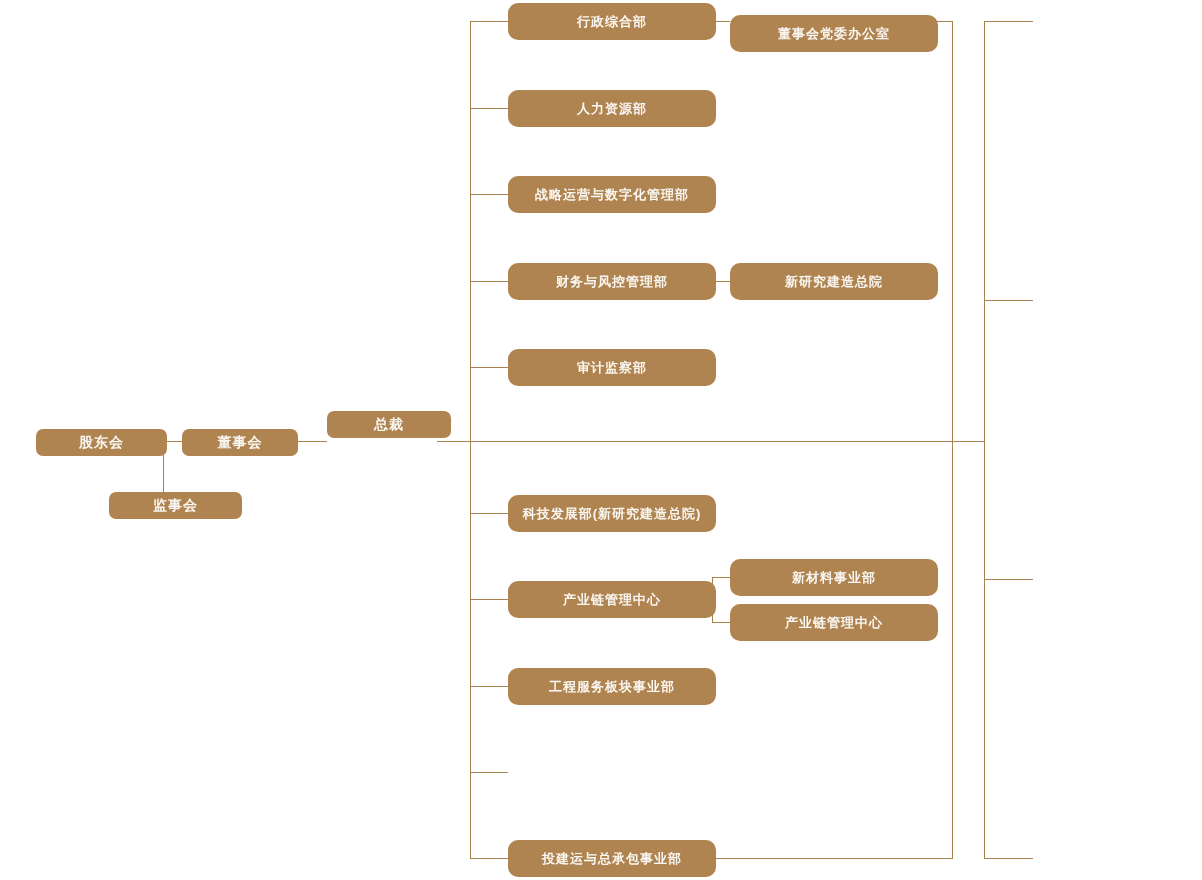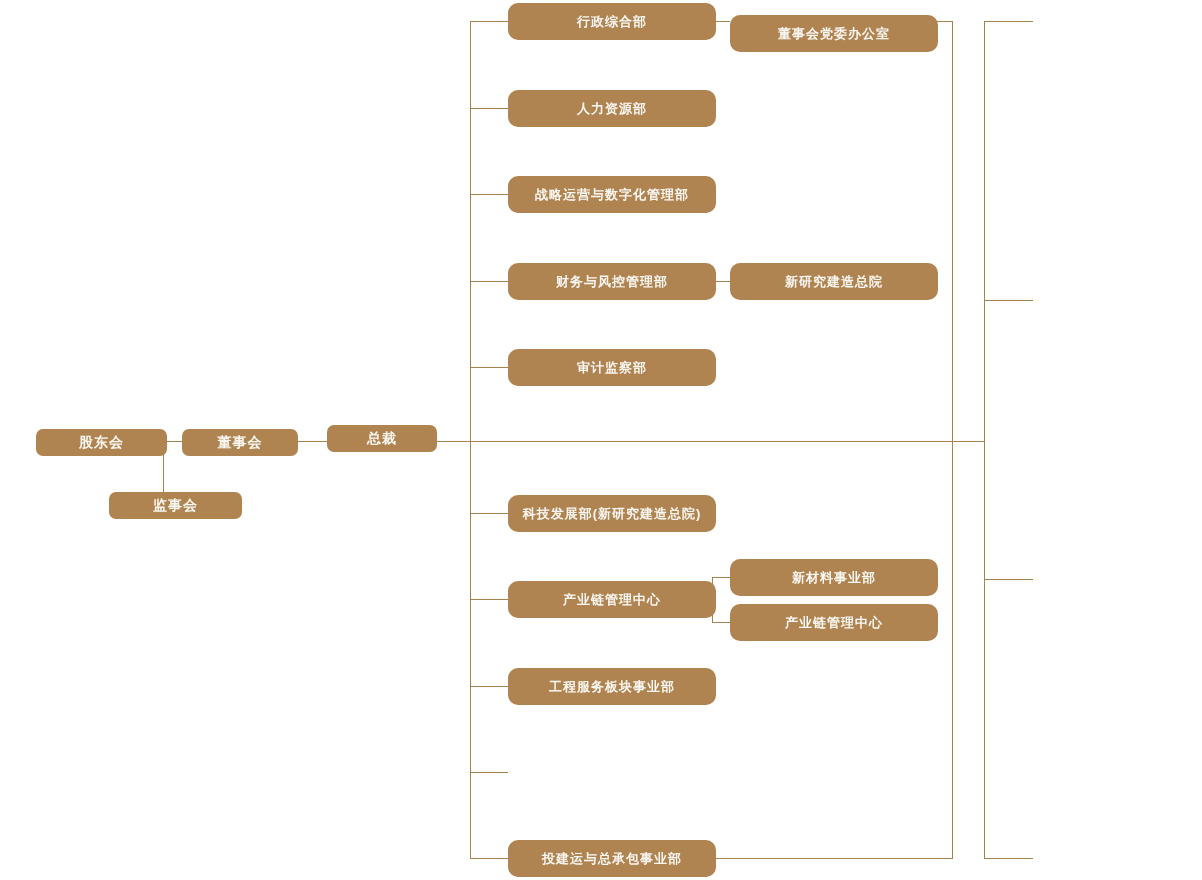--- a/index.html
+++ b/index.html
@@ -75,21 +75,21 @@
 
   <div class="box gov" style="left:36px;top:429px;width:131px">
     <span>股东会</span>
   </div>
   <div class="box gov" style="left:109px;top:492px;width:133px">
     <span>监事会</span>
   </div>
   <div class="box gov" style="left:182px;top:429px;width:116px">
     <span>董事会</span>
   </div>
-  <div class="box gov" style="left:327px;top:425px;width:110px">
+  <div class="box gov" style="left:327px;top:411px;width:124px">
     <span>总裁</span>
   </div>
 
   <div class="box dept" style="left:508px;top:3px">
     <span>行政综合部</span>
   </div>
   <div class="box dept" style="left:508px;top:90px">
     <span>人力资源部</span>
   </div>
   <div class="box dept" style="left:508px;top:176px">

